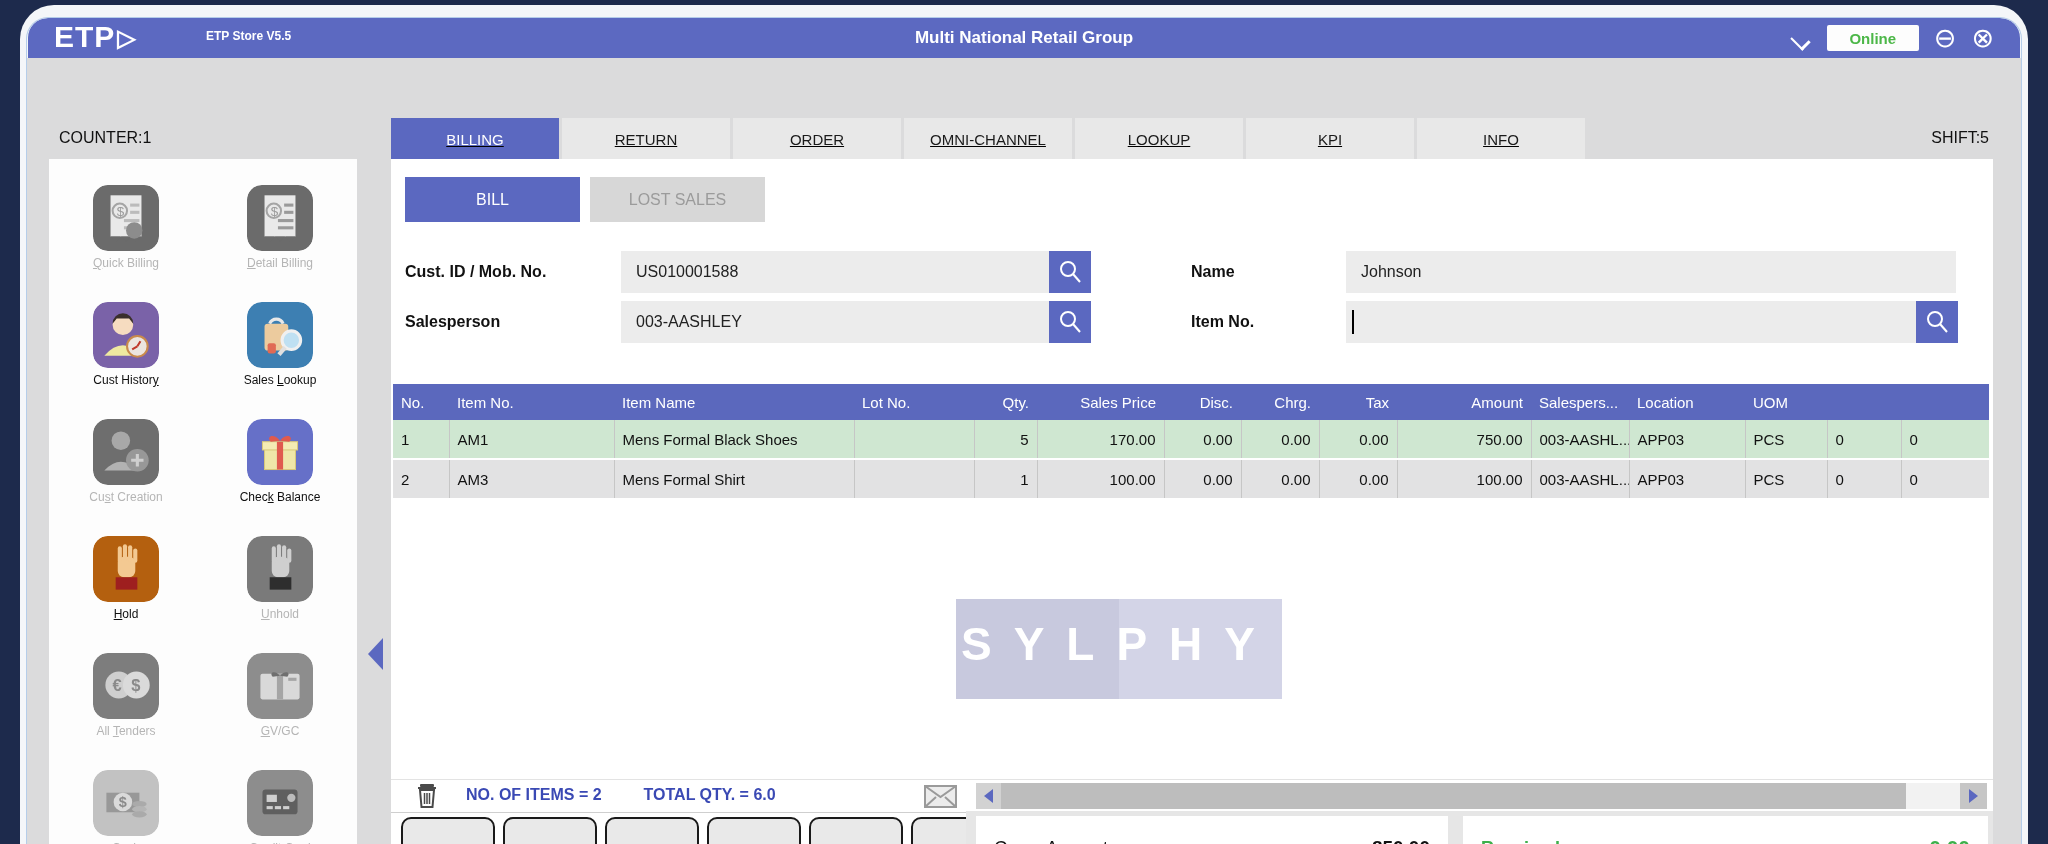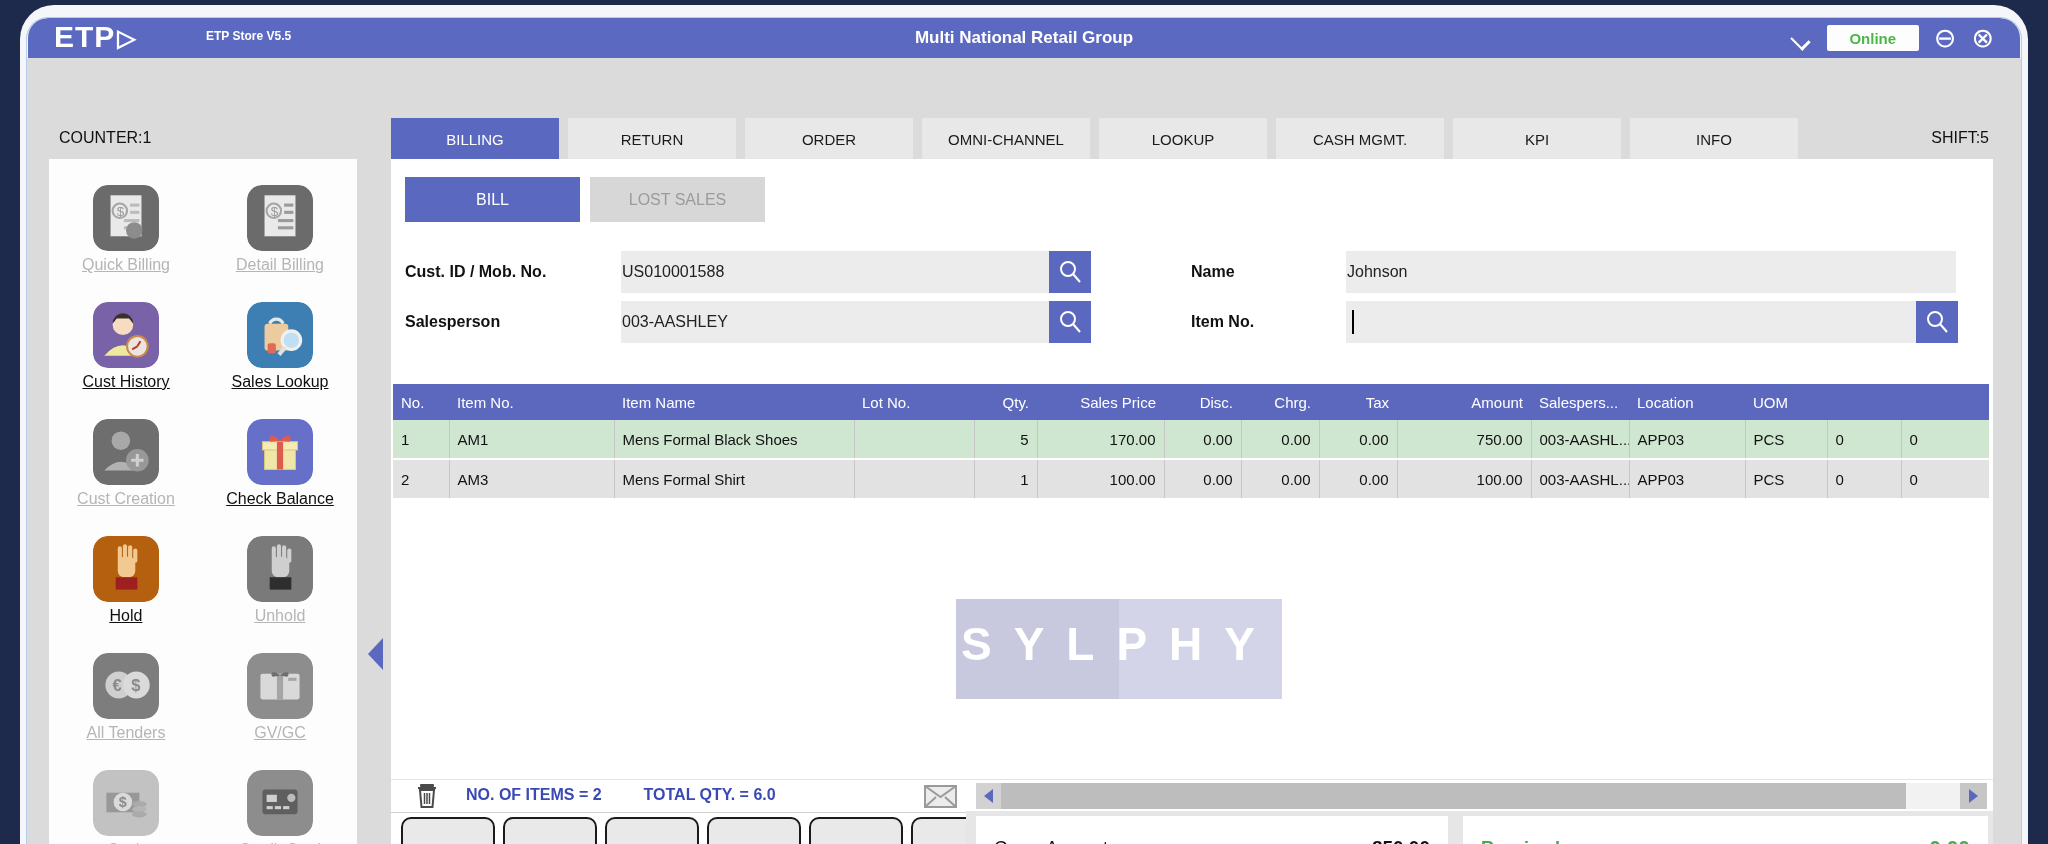--- a/index.html
+++ b/index.html
@@ -23,39 +23,39 @@
   .chevron{width:22px;height:12px;position:relative;}
   .chevron:before{content:"";position:absolute;left:2px;top:0;width:14px;height:14px;
     border-right:3px solid #fff;border-bottom:3px solid #fff;transform:rotate(45deg) scale(1,.7);}
   .online-btn{width:92px;height:26px;background:#fdfdfd;display:flex;align-items:center;justify-content:center;
     color:#4cb748;font-size:15px;font-weight:bold;border-radius:2px;}
   .circle-ctl{color:#fff;font-size:27px;line-height:27px;}
   
   .app-content{position:absolute;left:0;right:0;top:40px;bottom:0;background:#dbdbdc;}
   .counter{position:absolute;left:32px;top:71px;font-size:16px;color:#111;}
   .shift{position:absolute;right:32px;top:71px;font-size:16px;color:#111;}
-  .tabs{position:absolute;left:364px;top:60px;display:flex;gap:9px;}
+  .tabs{position:absolute;left:364px;top:60px;display:flex;gap:3px;text-decoration:underline;}
   .tab{width:168px;height:43px;background:#e8e8e8;display:flex;align-items:center;justify-content:center;
     font-size:15px;color:#1a1a1a;}
   .tab.active{background:#5b68c0;color:#fff;}
   
   .sidebar{position:absolute;left:22px;top:101px;width:308px;height:726px;background:#fdfdfd;
     display:grid;grid-template-columns:1fr 1fr;grid-auto-rows:117px;padding-top:26px;box-sizing:border-box;}
   .side-btn{display:flex;flex-direction:column;align-items:center;}
   .side-btn .ic{width:66px;height:66px;border-radius:15px;overflow:hidden;}
-  .side-btn .lbl{margin-top:5px;font-size:16px;color:#0f0f0f;white-space:nowrap;text-decoration:underline;}
+  .side-btn .lbl{margin-top:5px;font-size:12px;color:#0f0f0f;white-space:nowrap;}
   .side-btn.disabled .lbl{color:#b5b5b5;}
   .side-btn .key{text-decoration:underline;}
   
   .main{position:absolute;left:364px;top:101px;width:1602px;height:726px;background:#fff;}
   .mode-btn{position:absolute;top:18px;height:45px;width:175px;display:flex;align-items:center;justify-content:center;font-size:16px;}
   .mode-bill{left:14px;background:#5b68c0;color:#fff;}
   .mode-lost{left:199px;background:#d7d7d7;color:#9b9b9b;}
   .f-label{position:absolute;font-size:16px;font-weight:bold;color:#111;height:42px;line-height:42px;}
-  .f-field{position:absolute;height:42px;background:#ececec;font-size:16px;color:#222;line-height:42px;padding-left:1px;box-sizing:border-box;}
+  .f-field{position:absolute;height:42px;background:#ececec;font-size:16px;color:#222;line-height:42px;padding-left:15px;box-sizing:border-box;}
   .f-search{position:absolute;width:42px;height:42px;background:#5b68c0;display:flex;align-items:center;justify-content:center;}
   .caret{position:absolute;left:6px;top:9px;width:2px;height:24px;background:#000;}
   
   .grid-table{position:absolute;left:2px;top:225px;width:1596px;border-collapse:collapse;table-layout:fixed;font-size:15px;}
   .grid-table th{background:#5b68bd;color:#fff;font-weight:normal;height:36px;text-align:left;padding:0 8px;white-space:nowrap;overflow:hidden;}
   .grid-table td{height:38px;padding:0 8px;border-right:1px solid #c6c6c6;border-bottom:2px solid #fff;white-space:nowrap;overflow:hidden;color:#111;}
   .grid-table td:last-child{border-right:none;}
   .grid-table th:nth-child(n+5):nth-child(-n+10),
   .grid-table td:nth-child(n+5):nth-child(-n+10){text-align:right;}
   .row-a td{background:#cfe7d1;}
@@ -121,21 +121,20 @@
     <div class="app-content">
       <div class="counter">COUNTER:1</div>
       <div class="shift">SHIFT:5</div>
 
       <div class="tabs">
         <div class="tab active">BILLING</div>
         <div class="tab">RETURN</div>
         <div class="tab">ORDER</div>
         <div class="tab">OMNI-CHANNEL</div>
         <div class="tab">LOOKUP</div>
-        <div class="tab">CASH MGMT.</div>
         <div class="tab">KPI</div>
         <div class="tab">INFO</div>
       </div>
 
       <div class="sidebar">
 
         <div class="side-btn disabled">
           <div class="ic">
             <svg width="66" height="66" viewBox="0 0 64 64">
                 <rect width="64" height="64" rx="14" fill="#6b6b6b"></rect>

